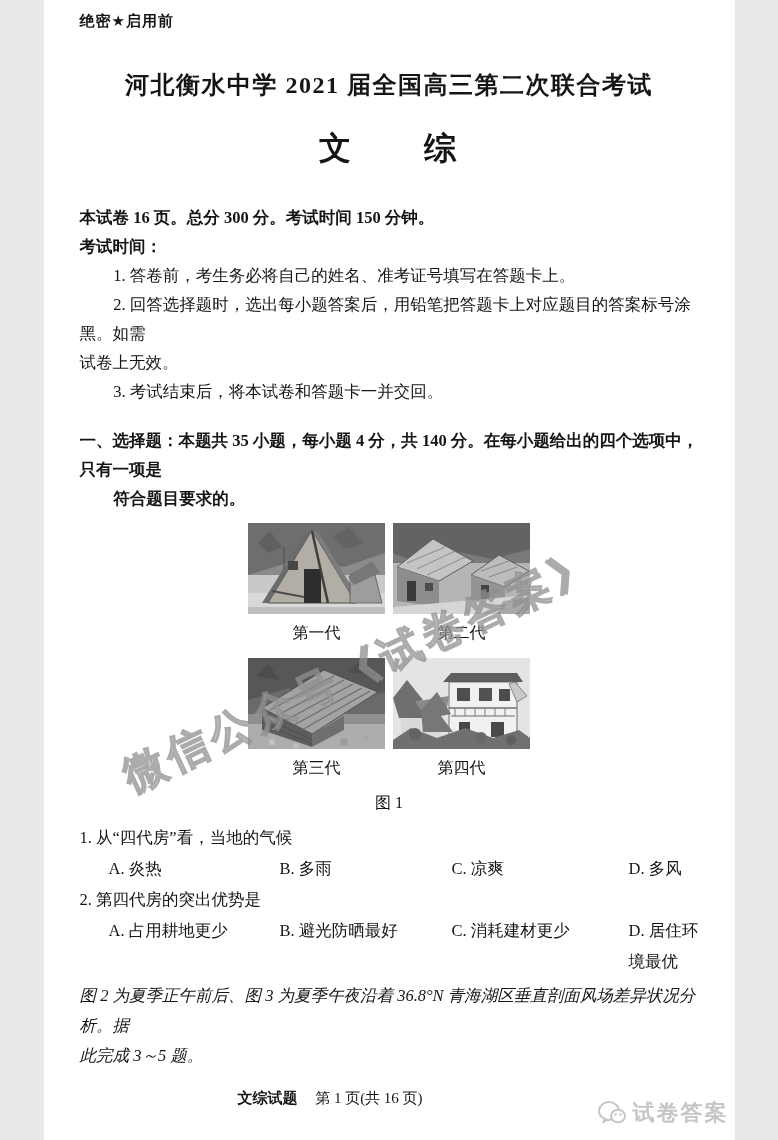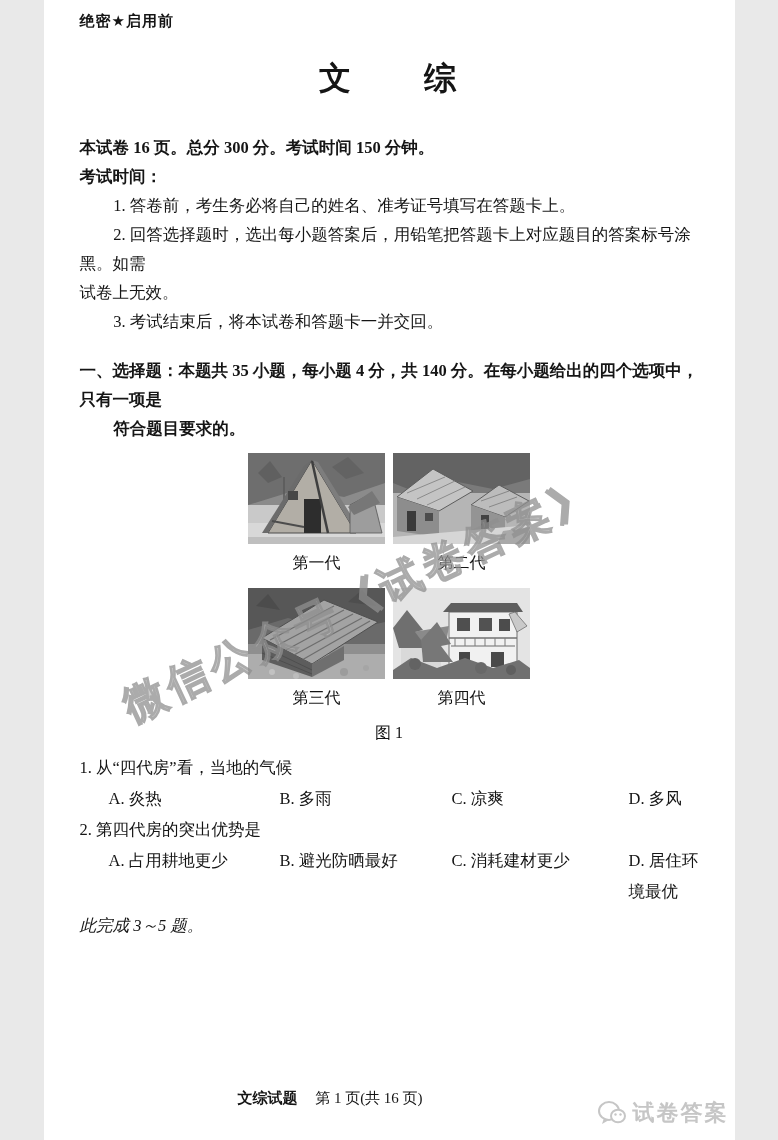--- a/index.html
+++ b/index.html
@@ -153,20 +153,21 @@
   .brand-watermark svg { display: block; }
 </style>
 </head>
 <body>
 
 <div class="page">
   <div class="content">
 
     <div class="classified">绝密★启用前</div>
 
+    <div class="exam-title">河北衡水中学 2021 届全国高三第二次联合考试</div>
 
     <div class="subject-title">文　　综</div>
 
     <div class="info-line">本试卷 16 页。总分 300 分。考试时间 150 分钟。</div>
 
     <div class="notice-heading">考试时间：</div>
     <div class="bodyline indent2">1. 答卷前，考生务必将自己的姓名、准考证号填写在答题卡上。</div>
     <div class="bodyline indent2">2. 回答选择题时，选出每小题答案后，用铅笔把答题卡上对应题目的答案标号涂黑。如需</div>
     <div class="bodyline">试卷上无效。</div>
     <div class="bodyline indent2">3. 考试结束后，将本试卷和答题卡一并交回。</div>
@@ -299,20 +300,21 @@
       <div class="question-stem">2. 第四代房的突出优势是</div>
       <div class="options-row">
         <span class="opt-1">A. 占用耕地更少</span>
         <span class="opt-2">B. 避光防晒最好</span>
         <span class="opt-3">C. 消耗建材更少</span>
         <span class="opt-4">D. 居住环境最优</span>
       </div>
     </div>
 
     <div class="passage passage-2">
+      <div class="bodyline">图 2 为夏季正午前后、图 3 为夏季午夜沿着 36.8°N 青海湖区垂直剖面风场差异状况分析。据</div>
       <div class="bodyline">此完成 3～5 题。</div>
     </div>
 
   </div>
 
   <div class="footer-line">
     <span class="footer-doc-label">文综试题</span>
     <span class="footer-page-info">第 1 页(共 16 页)</span>
   </div>
 

